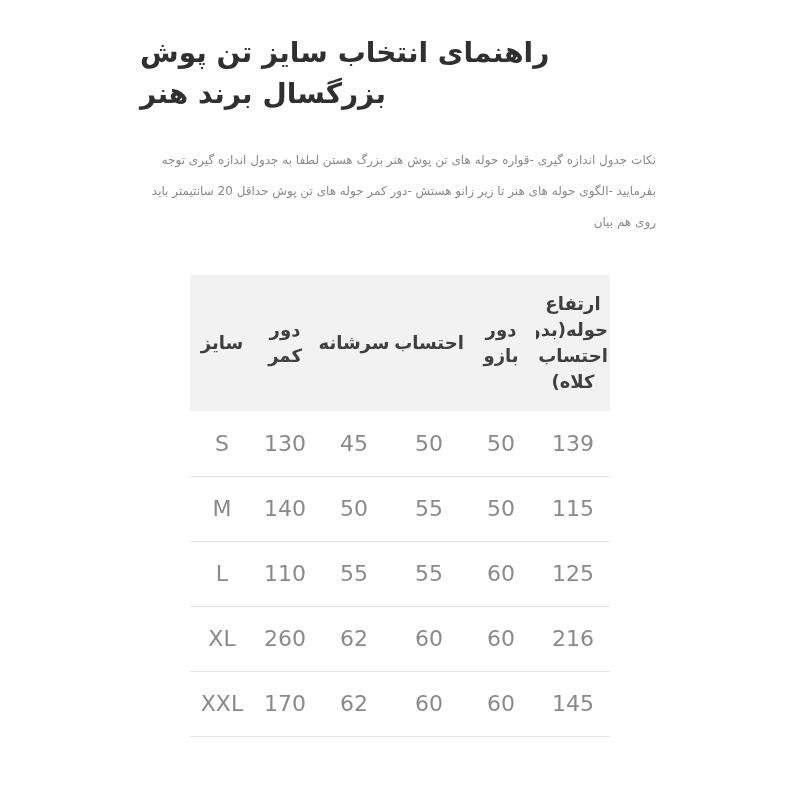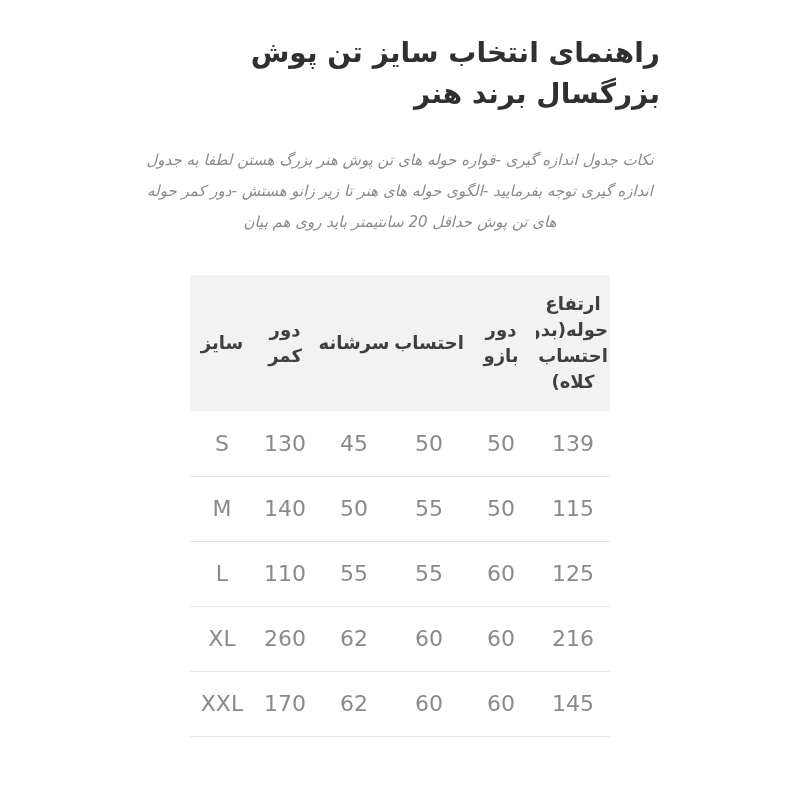--- a/index.html
+++ b/index.html
@@ -8,37 +8,36 @@
     background: #ffffff;
     font-family: "DejaVu Sans", sans-serif;
     overflow: hidden;
   }
   .page { position: relative; width: 800px; height: 800px; background: #ffffff; }
 
   .title {
     margin: 32px auto 0;
     width: 520px;
     direction: rtl;
-    text-align: right;
+    text-align: left;
     font-size: 28px;
     line-height: 41px;
     font-weight: bold;
     color: #303030;
   }
   .title-line { display: block; }
 
   .intro {
     width: 512px;
     margin: 31px auto 0;
     direction: rtl;
-    text-align: center;
-    font-size: 15px;
+    text-align: right;
+    font-size: 12px;
     line-height: 31px;
     color: #8a8a8a;
-    font-style: italic;
   }
 
   .table-wrap {
     width: 420px;
     margin: 37px auto 0;
     overflow: hidden;
   }
   table {
     width: 420px;
     border-collapse: collapse;

